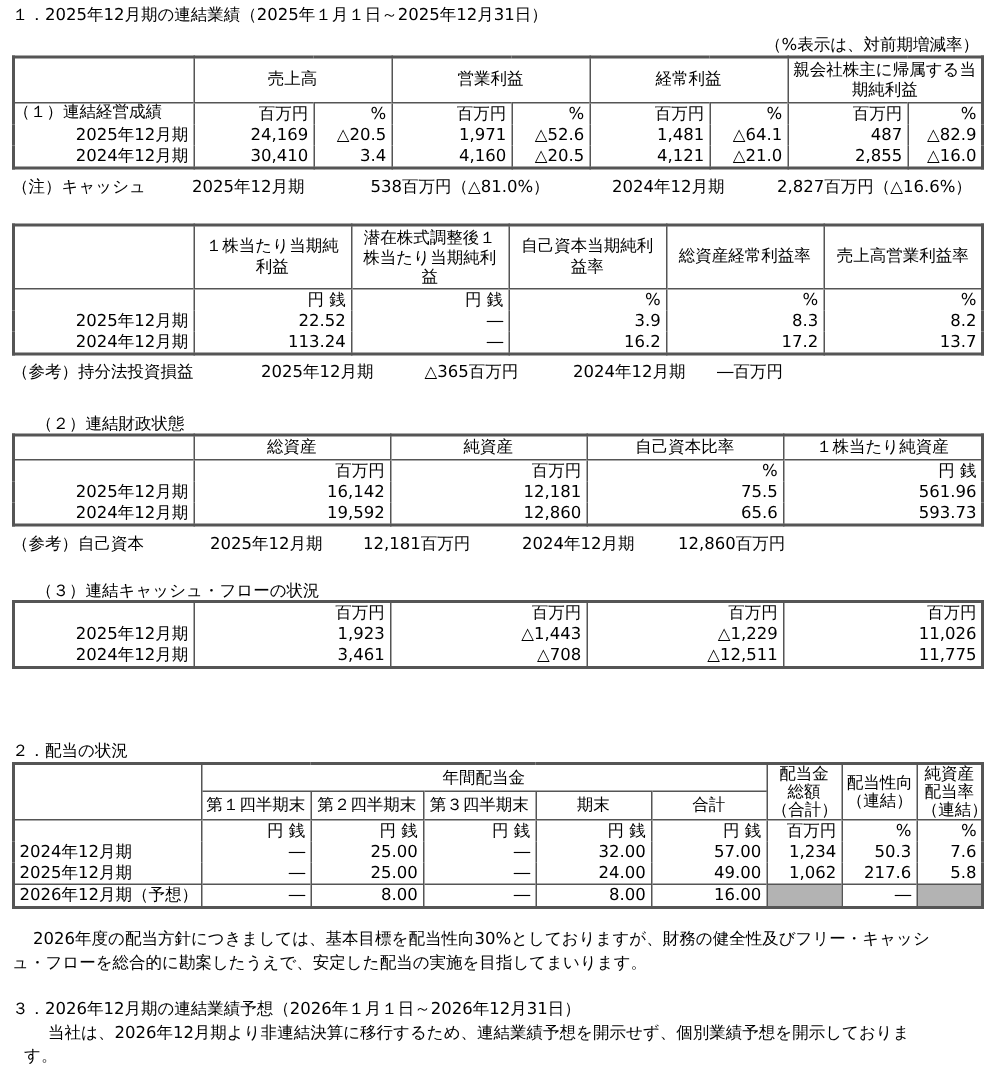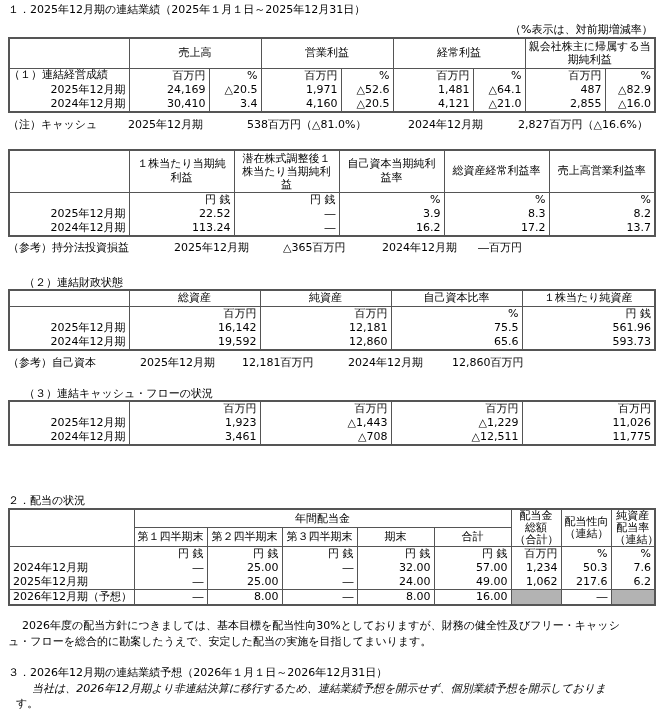--- a/index.html
+++ b/index.html
@@ -276,34 +276,34 @@
   </tr>
   <tr>
     <td class="l">2025年12月期</td>
     <td class="r bl">―</td>
     <td class="r bl">25.00</td>
     <td class="r bl">―</td>
     <td class="r bl">24.00</td>
     <td class="r bl">49.00</td>
     <td class="r bl">1,062</td>
     <td class="r bl">217.6</td>
-    <td class="r bl">6.2</td>
+    <td class="r bl">5.8</td>
   </tr>
   <tr style="border-top:1px solid #555;">
     <td class="l">2026年12月期（予想）</td>
     <td class="r bl">―</td>
     <td class="r bl">8.00</td>
     <td class="r bl">―</td>
     <td class="r bl">8.00</td>
     <td class="r bl">16.00</td>
     <td class="r bl gray"></td>
     <td class="r bl">―</td>
     <td class="r bl gray"></td>
   </tr>
 </tbody>
   </table>
 
 <div class="note" style="left:22px;top:619px;">2026年度の配当方針につきましては、基本目標を配当性向30%としておりますが、財務の健全性及びフリー・キャッシ</div>
 <div class="note" style="left:8px;top:635px;">ュ・フローを総合的に勘案したうえで、安定した配当の実施を目指してまいります。</div>
 
 <div class="abs" style="left:8px;top:666px;">３．2026年12月期の連結業績予想（2026年１月１日～2026年12月31日）</div>
-<div class="note" style="left:32px;top:682px;font-style:italic;">当社は、2026年12月期より非連結決算に移行するため、連結業績予想を開示せず、個別業績予想を開示しておりま</div>
+<div class="note" style="left:32px;top:682px;">当社は、2026年12月期より非連結決算に移行するため、連結業績予想を開示せず、個別業績予想を開示しておりま</div>
 <div class="note" style="left:16px;top:697px;">す。</div>
 
 </body></html>

